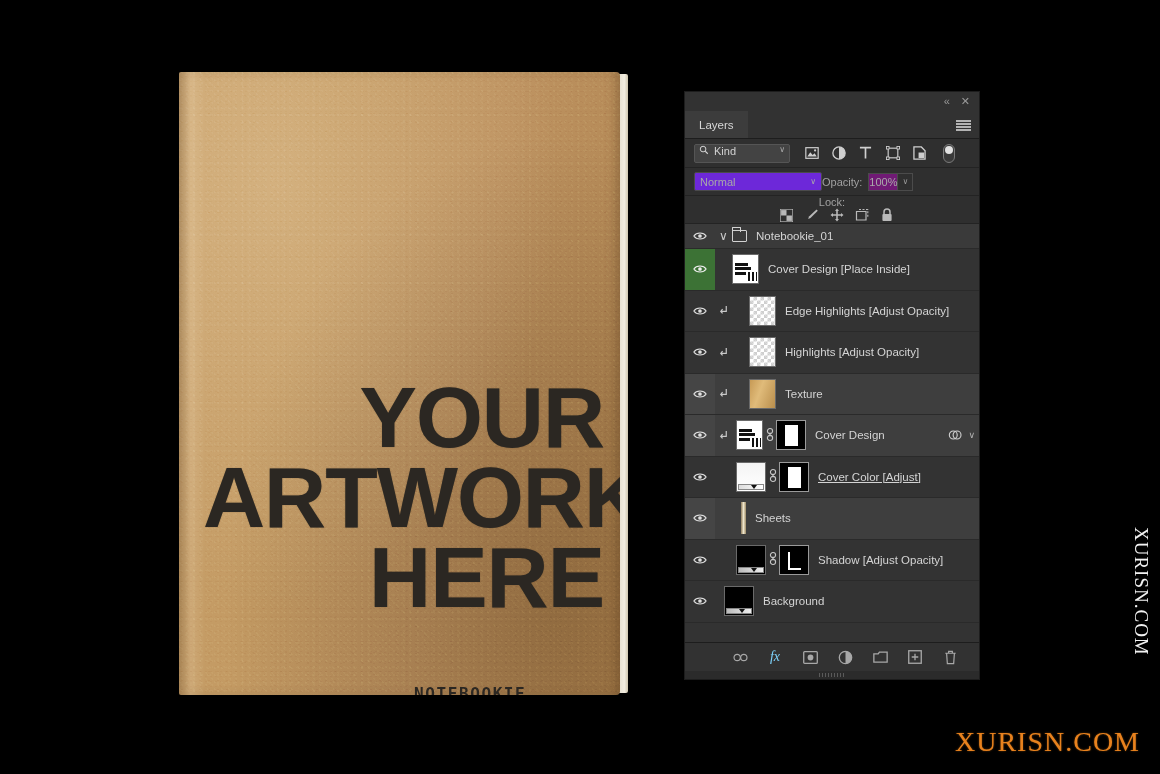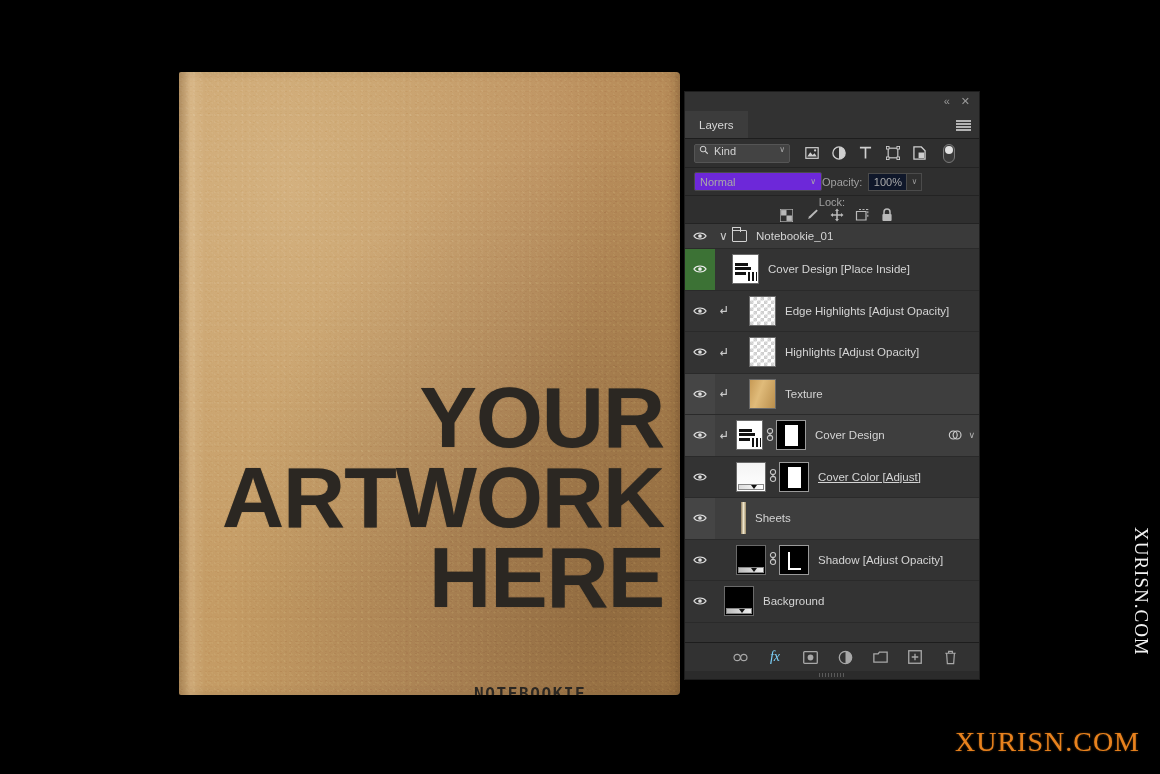--- a/index.html
+++ b/index.html
@@ -18,21 +18,21 @@
     width: 449px; height: 623px;
   }
   .nb-pages {
     position: absolute; right: 0; top: 2px;
     width: 12px; height: 619px;
     background: linear-gradient(to right,#b9ab8e 0%, #e8e2d2 35%, #f2ede0 70%, #cfc6ae 100%);
     border-radius: 0 2px 2px 0;
   }
   .nb-cover {
     position: absolute; left: 0; top: 0;
-    width: 501px; height: 623px;
+    width: 441px; height: 623px;
     background:
       radial-gradient(ellipse at 22% 18%, rgba(255,236,200,.26), rgba(0,0,0,0) 58%),
       radial-gradient(ellipse at 85% 85%, rgba(60,35,10,.30), rgba(0,0,0,0) 62%),
       linear-gradient(100deg,#c8a06a 0%, #c39a63 30%, #bd9260 62%, #b08551 100%);
     border-radius: 2px 4px 4px 2px;
     overflow: hidden;
     box-shadow: inset -6px 0 14px -6px rgba(60,35,10,.45),
                 inset 3px 0 8px -4px rgba(255,240,210,.30);
   }
   
@@ -133,21 +133,21 @@
 
   .r-blend { height:28px; gap:0; }
   .blend-sel {
     width:128px; height:19px; background:#6d28d9; border:1px solid #4b4b4b;
     border-radius:2px; display:flex; align-items:center; padding:0 5px;
     color:#a9a9a9; font-size:11px; cursor:pointer;
   }
   .blend-sel .chev{ margin-left:auto; font-size:8px; }
   .lbl { color:#a0a0a0; font-size:11px; }
   .num-box {
-    width:39px; height:18px; background:#0f172a; border:1px solid #4b4b4b;
+    width:30px; height:18px; background:#701a75; border:1px solid #4b4b4b;
     color:#a9a9a9; font-size:11px; display:flex; align-items:center;
     justify-content:center; cursor:text;
   }
   .num-chev {
     width:15px; height:18px; border:1px solid #4b4b4b; border-left:none;
     display:flex; align-items:center; justify-content:center;
     color:#9a9a9a; font-size:8px; cursor:pointer;
   }
 
   .r-lock { height:28px;flex-direction:column; }

